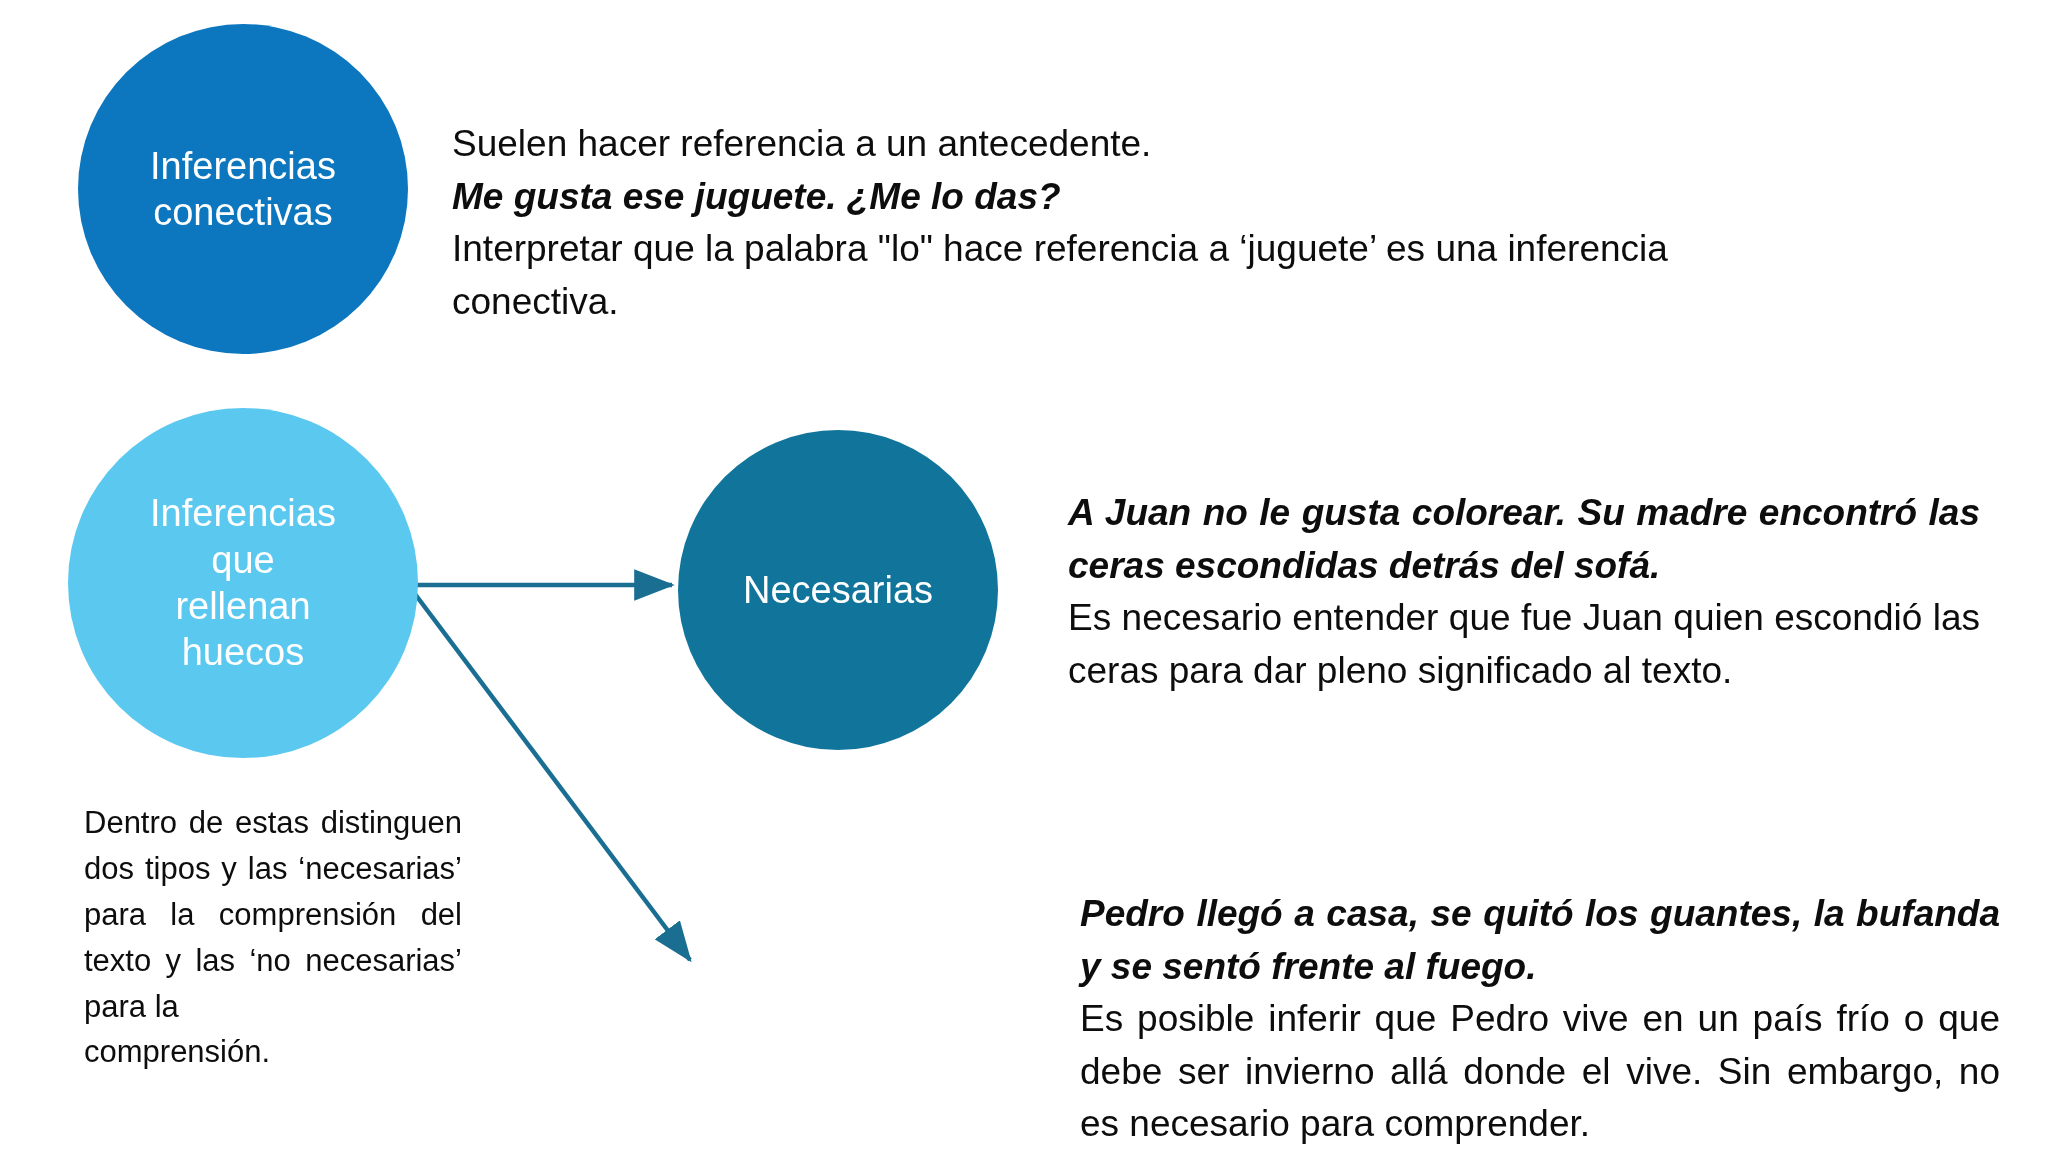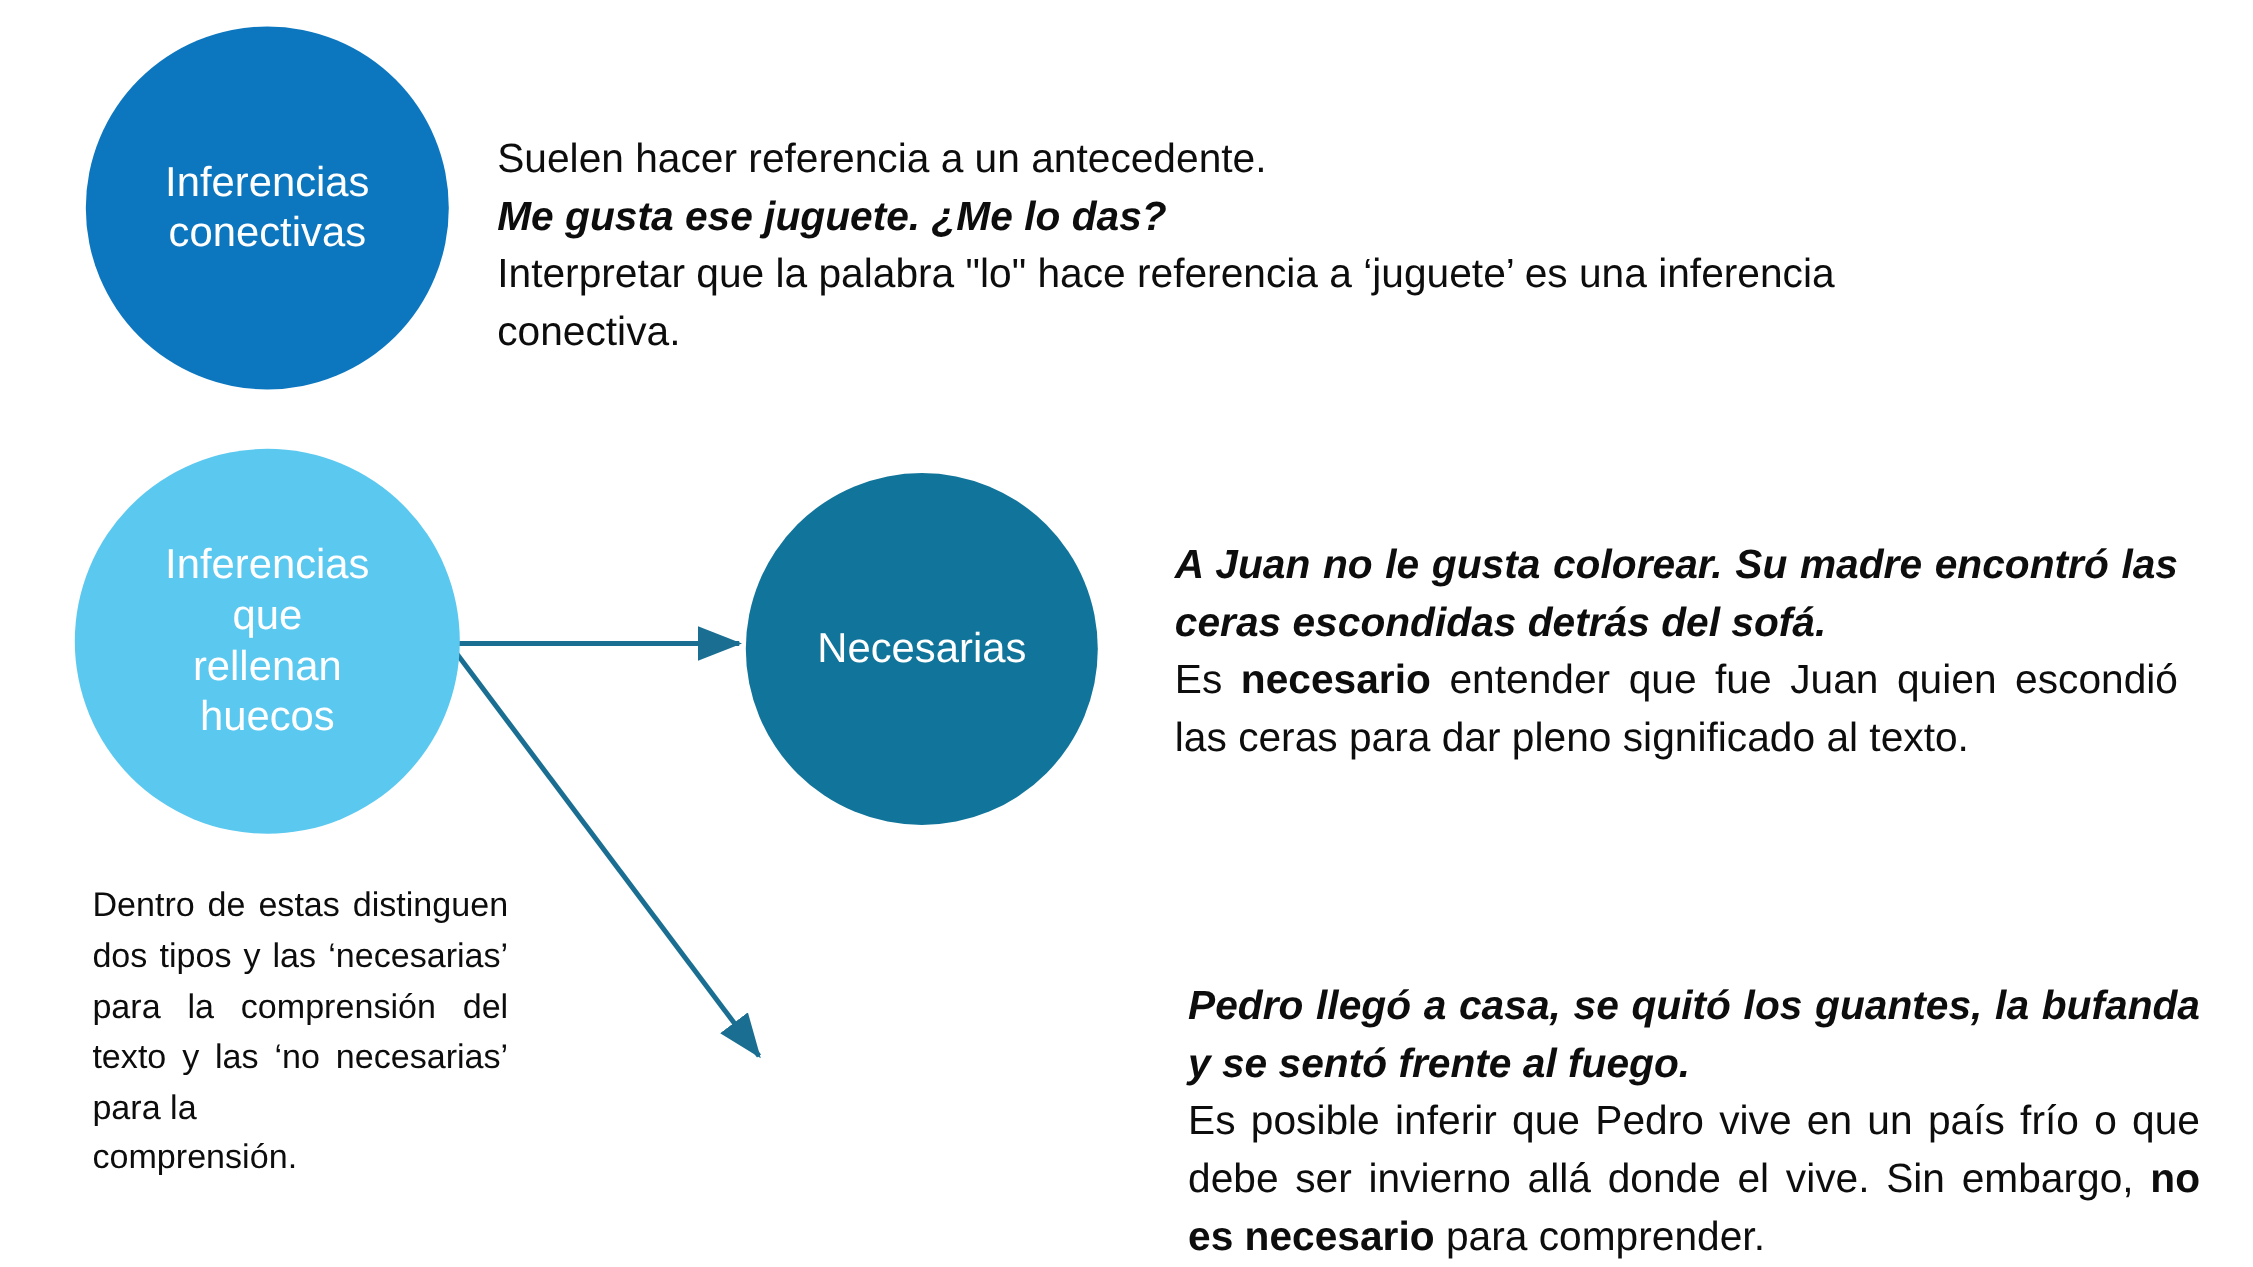--- a/index.html
+++ b/index.html
@@ -95,21 +95,21 @@
     line-height: 1.42;
     color: #0d0d0d;
     text-align: justify;
     text-justify: inter-word;
   }
   .textblock p {
     margin: 0;
   }
   .textblock p.last-line { text-align: left; }
   .it { font-style: italic; font-weight: bold; }
-  .bd { font-weight: 700; }
+  .bd { font-weight: 400; }
 
   #text-conectivas {
     left: 452px;
     top: 118px;
     width: 1430px;
   }
 
   #text-necesarias {
     left: 1068px;
     top: 487px;

